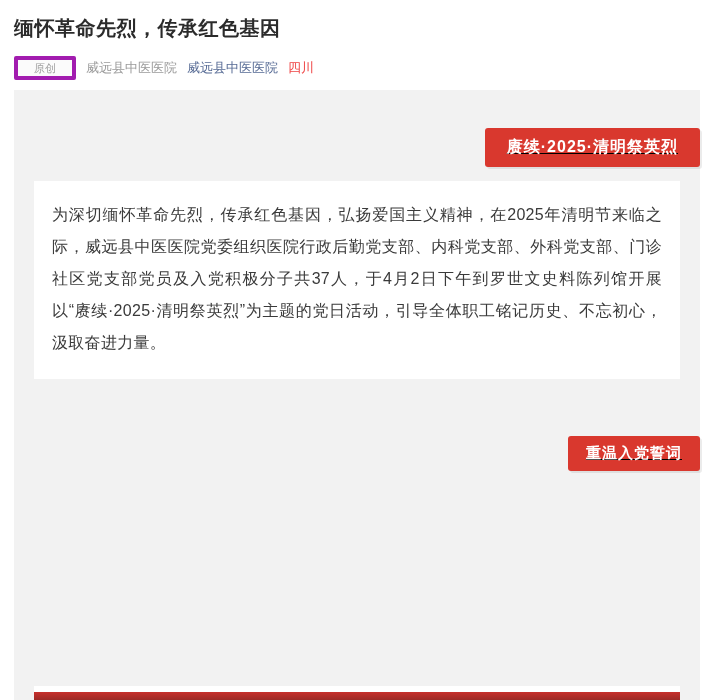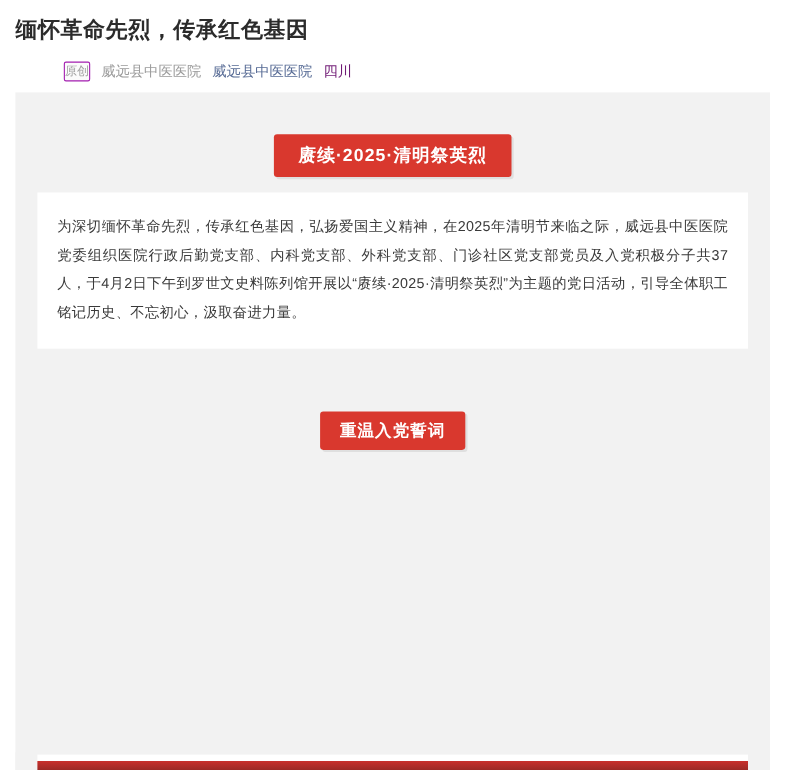--- a/index.html
+++ b/index.html
@@ -29,56 +29,56 @@
   }
   .meta-row {
     display: flex;
     align-items: center;
     gap: 10px;
     padding: 14px 14px 10px 14px;
     font-size: 13px;
     color: #9b9b9b;
   }
   .meta-badge {
-    border: 1px solid #a21caf;
+    border: 4px solid #a21caf;
     color: #a0a0a0;
     font-size: 11px;
-    padding: 1px 0;
+    padding: 1px 16px;
     border-radius: 2px;
     line-height: 1.3;
     background: #fbfbfb;
-    margin-left: 44px;
   }
   .meta-source {
     color: #9b9b9b;
     font-size: 13px;
   }
   .meta-account {
     color: #576b95;
     font-size: 13px;
   }
   .meta-date {
     color: #9b9b9b;
     font-size: 13px;
   }
   .meta-loc {
-    color: #701a75;
+    color: #ef4444;
     font-size: 13px;
   }
   .content-wrap {
     background: #f2f2f2;
     margin: 0 14px;
     padding: 18px 0 0 0;
     min-height: 620px;
     box-sizing: border-box;
   }
   .banner-row {
     display: flex;
-    justify-content: center;
+    justify-content: flex-end;
     padding: 20px 0 14px 0;
+    text-decoration: underline;
   }
   .banner {
     background: #d9382e;
     color: #ffffff;
     font-weight: bold;
     font-size: 16px;
     letter-spacing: 1px;
     padding: 9px 22px;
     border-radius: 3px;
     box-shadow: 2px 2px 0 rgba(0,0,0,0.08);
@@ -86,21 +86,21 @@
   .banner.small {
     font-size: 15px;
     padding: 8px 18px;
     margin-top: 37px;
   }
   .para-card {
     background: #ffffff;
     margin: 0 20px;
     padding: 18px 18px 20px 18px;
     box-sizing: border-box;
-    font-size: 13px;
+    font-size: 16px;
     line-height: 2.0;
     color: #3a3a3a;
     text-align: justify;
     letter-spacing: 0.3px;
   }
   .spacer-20 { height: 20px; }
   .bottom-strip {
     position: absolute;
     left: 14px;
     right: 14px;

